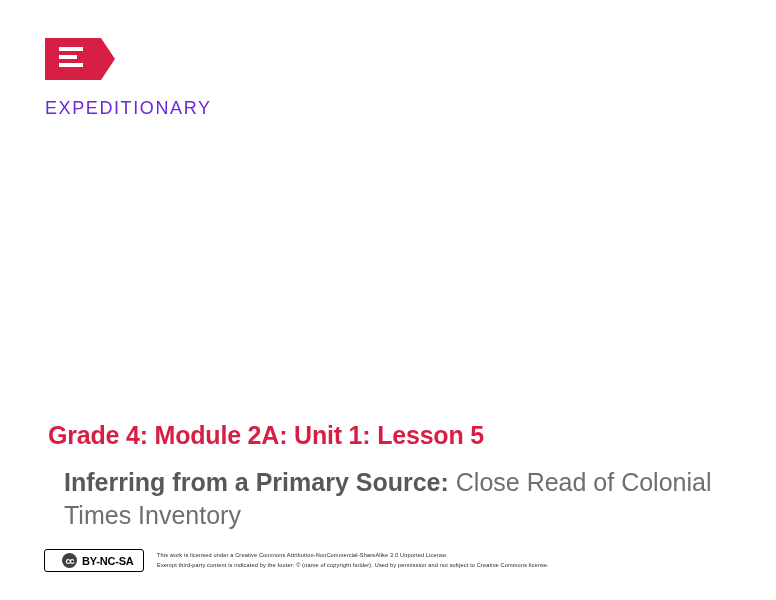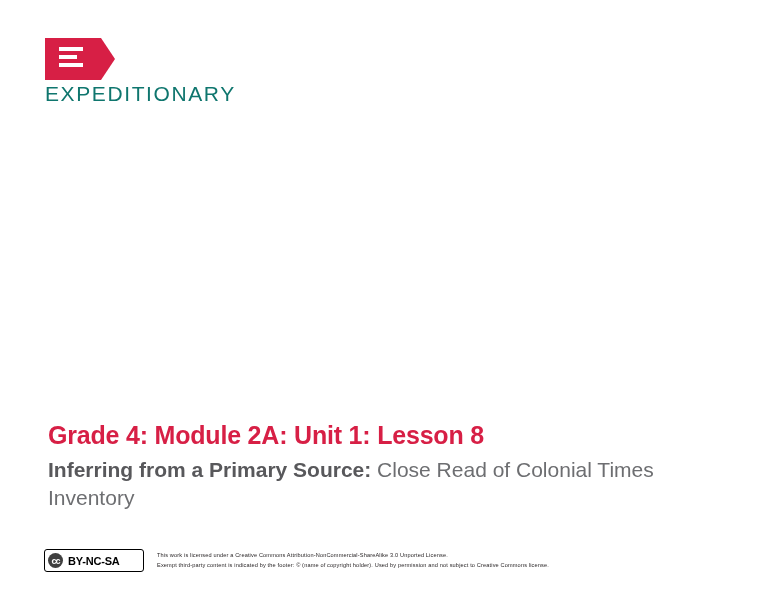--- a/index.html
+++ b/index.html
@@ -56,22 +56,23 @@
   .logo-mark .bar-group span {
     display: block;
     background: #ffffff;
     height: 4px;
     margin-bottom: 4px;
   }
   .logo-mark .bar-group span:nth-child(1) { width: 24px; }
   .logo-mark .bar-group span:nth-child(2) { width: 18px; }
   .logo-mark .bar-group span:nth-child(3) { width: 24px; }
   .logo-wordmark {
-    color: #0f766e;
-    font-size: 21px;
+    margin-top: 16px;
+    color: #6d28d9;
+    font-size: 18px;
     letter-spacing: 1.6px;
     font-weight: 400;
     line-height: 1.35;
     font-family: "Liberation Sans", sans-serif;
   }
   .logo-wordmark div { white-space: nowrap; }
 
   
   .title-block {
     position: absolute;
@@ -81,25 +82,25 @@
   }
   .lesson-line {
     color: #d71f45;
     font-size: 25px;
     font-weight: bold;
     letter-spacing: -0.2px;
     line-height: 1.2;
     margin: 0 0 6px 0;
   }
   .subtitle-line {
-    font-size: 21px;
+    font-size: 25px;
     line-height: 1.32;
     color: #6d6e71;
     font-weight: normal;
-    margin: 0;
+    margin: 16px;
   }
   .subtitle-strong {
     color: #58585b;
     font-weight: bold;
   }
 
   
   .footer {
     position: absolute;
     left: 44px;
@@ -115,21 +116,21 @@
     border-radius: 3px;
     background: #ffffff;
     display: flex;
     align-items: center;
     flex: 0 0 auto;
     overflow: hidden;
   }
   .cc-badge .cc-circle {
     width: 15px;
     height: 15px;
-    margin-left: 3px;
+    margin-left: 17px;
     border-radius: 50%;
     background: #404040;
     color: #ffffff;
     font-size: 9px;
     font-weight: bold;
     display: flex;
     align-items: center;
     justify-content: center;
     letter-spacing: -1px;
     flex: 0 0 auto;
@@ -163,21 +164,21 @@
           <span></span>
           <span></span>
       </div>
     </div>
     <div class="logo-wordmark">
       <div>EXPEDITIONARY</div>
     </div>
   </div>
 
   <div class="title-block">
-    <h1 class="lesson-line">Grade 4: Module 2A: Unit 1: Lesson 8</h1>
+    <h1 class="lesson-line">Grade 4: Module 2A: Unit 1: Lesson 5</h1>
     <p class="subtitle-line"><span class="subtitle-strong">Inferring from a Primary Source:</span><span> Close Read of Colonial Times Inventory</span></p>
   </div>
 
   <div class="footer">
     <div class="cc-badge">
       <span class="cc-circle">cc</span>
       <span class="cc-text">BY-NC-SA</span>
     </div>
     <div class="license-text">
       <div>This work is licensed under a Creative Commons Attribution-NonCommercial-ShareAlike 3.0 Unported License.</div>

